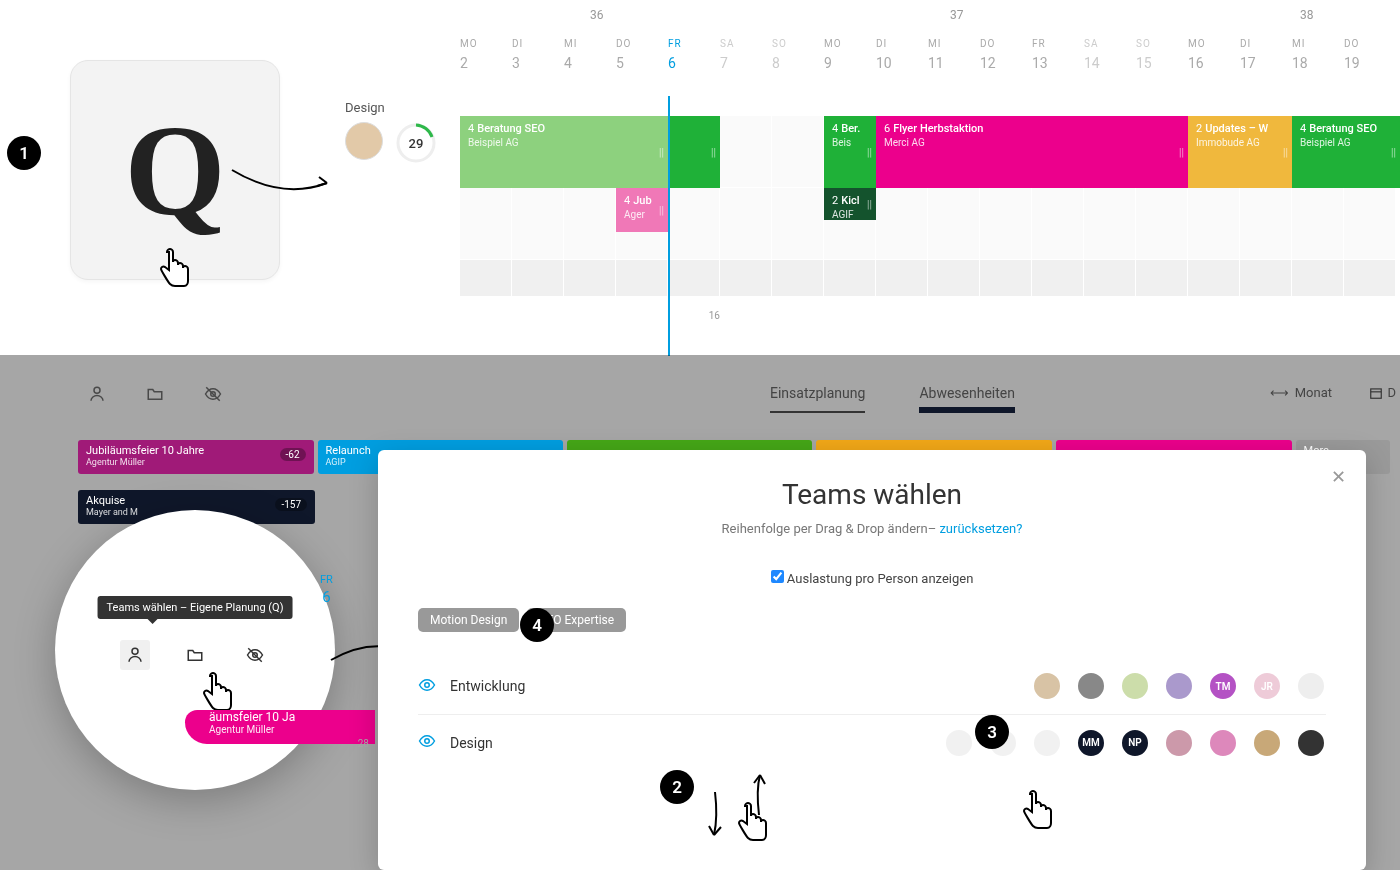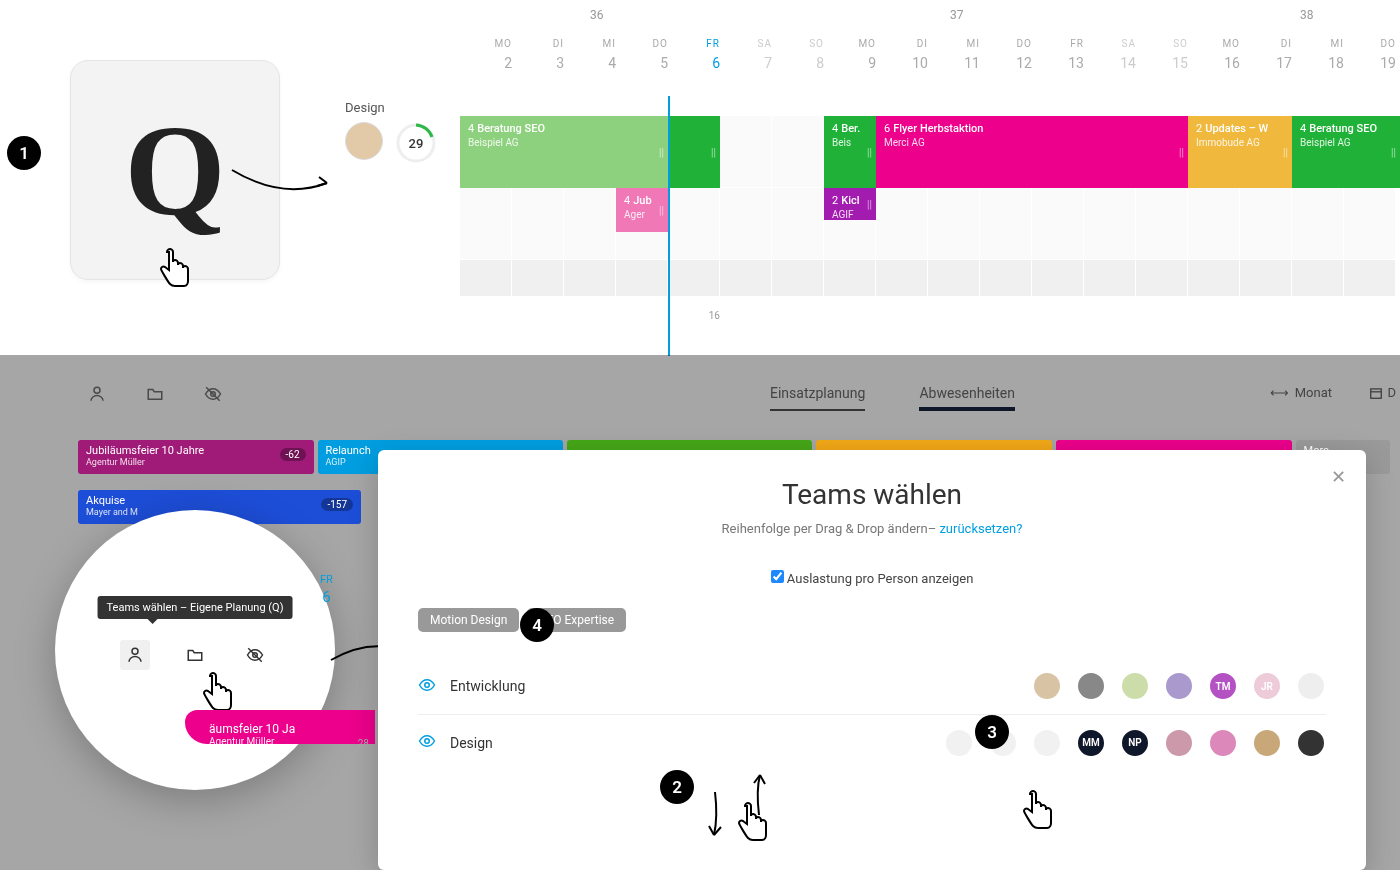--- a/index.html
+++ b/index.html
@@ -17,21 +17,21 @@
 .designlbl{position:absolute;left:345px;top:100px;font-size:13px;color:#555}
 .avatar-top{position:absolute;left:345px;top:122px;width:38px;height:38px;border-radius:50%;background:#e2c9a8;border:1px solid #ddd}
 .loadring{position:absolute;left:395px;top:122px;width:42px;height:42px}
 .loadring .val{position:absolute;top:50%;left:50%;transform:translate(-50%,-50%);font-size:13px;color:#333;font-weight:500}
 
 
 .weeks{position:absolute;left:460px;top:8px;right:0;height:20px;display:flex}
 .week{font-size:12px;color:#999;position:absolute}
 .w36{left:130px}.w37{left:490px}.w38{left:840px}
 .dayshdr{position:absolute;left:460px;top:38px;right:0;height:50px;display:flex}
-.daycol{width:52px;text-align:right;font-size:10px;color:#aaa}
+.daycol{width:52px;text-align:left;font-size:10px;color:#aaa}
 .daycol .dow{letter-spacing:1px}
 .daycol .dnum{font-size:14px;margin-top:6px}
 .daycol.today .dow,.daycol.today .dnum{color:#009ee0}
 .daycol.we{color:#ccc}
 
 .grid{position:absolute;left:460px;top:116px;right:0;height:210px}
 .grow{height:72px;position:relative;border-bottom:1px solid #fff}
 .grow:nth-child(1) .cell,.grow:nth-child(2) .cell{background:#fafafa}
 .grow:nth-child(3) .cell{background:#f0f0f0;height:36px}
 .cell{position:absolute;top:0;bottom:0;width:52px;border-right:1px solid #fff;background:#fafafa}
@@ -39,21 +39,21 @@
 .todayline{position:absolute;left:208px;top:-20px;bottom:-30px;width:2px;background:#009ee0}
 .task{position:absolute;top:0;height:72px;padding:6px 8px;font-size:11px;color:#fff;overflow:hidden}
 .task .tnum{font-size:11px;margin-right:3px}
 .task .ttl{font-weight:500}
 .task .sub{font-size:10px;opacity:.85;margin-top:2px}
 .task .grip{position:absolute;right:4px;top:50%;transform:translateY(-50%);font-size:10px;opacity:.6}
 .t-green{background:#1fb138}
 .t-lgreen{background:#8dd17e}
 .t-pink{background:#f078b7}
 .t-mag{background:#ec008c}
-.t-blue{background:#a21caf}
+.t-blue{background:#14532d}
 .t-yellow{background:#f0b83d}
 .rowtot{position:absolute;right:6px;bottom:4px;font-size:10px;color:#999}
 
 
 .bottom{position:absolute;top:355px;left:0;right:0;bottom:0;background:rgba(0,0,0,.35)}
 .btool{position:absolute;left:88px;top:30px;display:flex;gap:40px;color:#444}
 .btool svg{opacity:.8}
 .tabs{position:absolute;left:770px;top:30px;display:flex;gap:54px;color:#444;font-size:14px}
 .tabs .tab{padding-bottom:6px}
 .tabs .active{border-bottom:2px solid #333}
@@ -68,21 +68,21 @@
 
 .zoom{position:absolute;left:55px;top:510px;width:280px;height:280px;border-radius:50%;background:#fff;box-shadow:0 10px 40px rgba(0,0,0,.25)}
 .ztooltip{position:absolute;left:50%;transform:translateX(-50%);top:86px;background:#333;color:#fff;font-size:11px;padding:5px 9px;border-radius:3px;white-space:nowrap}
 .ztooltip:after{content:"";position:absolute;left:50px;bottom:-5px;border:5px solid transparent;border-top-color:#333;border-bottom:none}
 .zicons{position:absolute;left:50%;transform:translateX(-50%);top:130px;display:flex;gap:30px}
 .zicons .ico{width:30px;height:30px;display:flex;align-items:center;justify-content:center;border-radius:3px}
 .zicons .ico.sel{background:#f0f0f0}
 .zhand{position:absolute;left:145px;top:160px;pointer-events:none}
 .zfr{position:absolute;left:292px;top:72px;font-size:11px;color:#009ee0;text-align:center}
 .zfr .dn{font-size:14px;margin-top:2px}
-.zprj{position:absolute;left:130px;top:200px;right:-40px;height:34px;background:#ec008c;color:#fff;font-size:12px;padding:12px 24px;overflow:hidden;border-top-left-radius:50px;border-bottom-left-radius:90px}
+.zprj{position:absolute;left:130px;top:200px;right:-40px;height:34px;background:#ec008c;color:#fff;font-size:12px;padding:0 24px;overflow:hidden;border-top-left-radius:50px;border-bottom-left-radius:90px}
 .z28{position:absolute;right:-34px;top:228px;font-size:10px;color:#aaa}
 
 .arrow2{position:absolute;left:326px;top:635px}
 
 
 .modal{position:absolute;left:378px;top:450px;right:34px;bottom:0;background:#fff;border-radius:6px;box-shadow:0 8px 30px rgba(0,0,0,.2);padding:28px 40px}
 .modal .close{position:absolute;right:20px;top:16px;color:#999;font-size:18px;cursor:pointer}
 .modal h1{text-align:center;font-size:28px;font-weight:400;color:#333;margin-bottom:10px}
 .modal .subt{text-align:center;font-size:13px;color:#777}
 .modal .subt a{color:#009ee0;cursor:pointer}
@@ -296,21 +296,21 @@
           <path d="M3 6h6l2 3h10v10H3z"></path>
         </svg></span>
     <span><svg width="18" height="18" viewBox="0 0 24 24" fill="none" stroke="#333" stroke-width="2">
           <path d="M2 12s4-7 10-7 10 7 10 7-4 7-10 7-10-7-10-7z"></path>
           <circle cx="12" cy="12" r="3"></circle>
           <line x1="3" y1="3" x2="21" y2="21"></line>
         </svg></span>
   </div>
   <div class="tabs">
     <div class="tab active">Einsatzplanung</div>
-    <div class="tab" style="border-bottom:4px solid #0f172a">Abwesenheiten</div>
+    <div class="tab" style="border-bottom:6px solid #0f172a">Abwesenheiten</div>
   </div>
   <div class="monat">
       <span>⟷</span>
       <span>Monat</span>
     </div>
   <div class="dm">
       <svg width="14" height="14" viewBox="0 0 24 24" fill="none" stroke="#333" stroke-width="2">
         <rect x="3" y="5" width="18" height="16"></rect>
         <line x1="3" y1="10" x2="21" y2="10"></line>
       </svg>
@@ -338,21 +338,21 @@
       <div class="proj" style="background: rgb(236, 0, 140); width: 237px;">
         <div></div>
         <div style="font-size:9px;opacity:.85"></div>
       </div>
       <div class="proj" style="background: rgb(154, 154, 154); width: 95px;">
         <div>More</div>
         <div style="font-size:9px;opacity:.85"></div>
       </div>
     </div>
   <div id="proj2holder">
-      <div class="proj proj2" style="background:#1d4ed8;width:283px">
+      <div class="proj proj2" style="background:#0f172a;width:237px">
         <div>Akquise</div>
         <div style="font-size:9px;opacity:.85">Mayer and M</div>
         <span class="bubble">-157</span>
       </div>
     </div>
 
 </div>
 
 <div class="zoom">
   <div class="ztooltip">Teams wählen – Eigene Planung (Q)</div>

